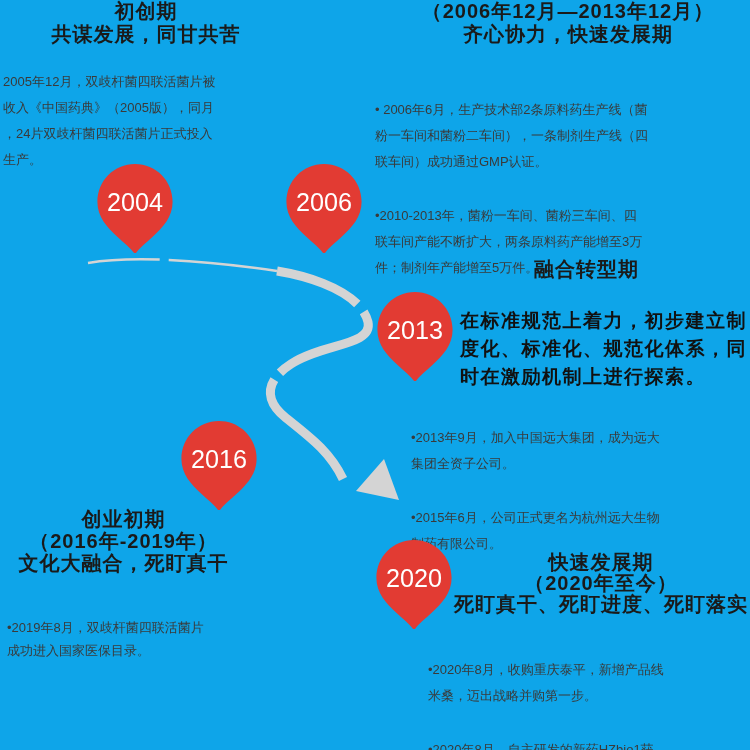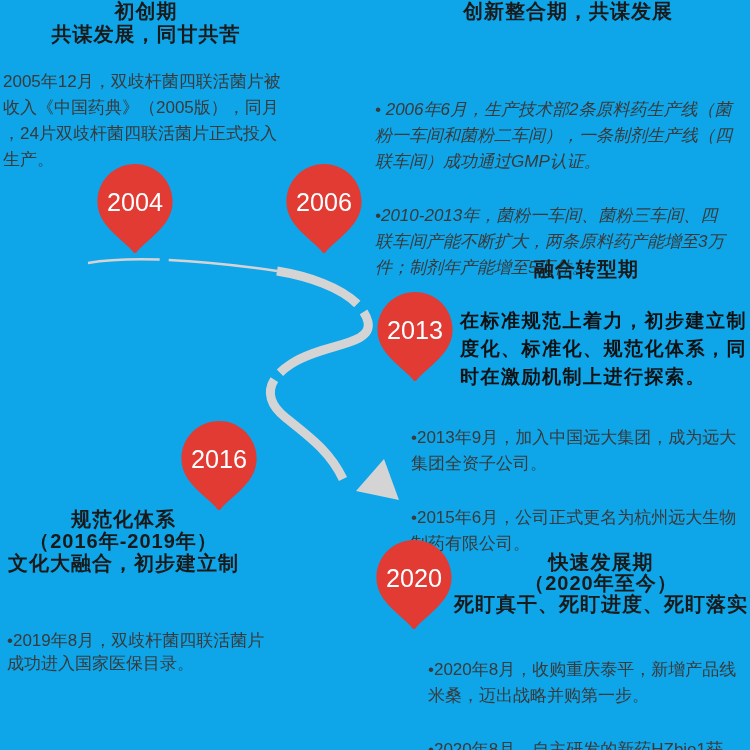--- a/index.html
+++ b/index.html
@@ -7,21 +7,21 @@
   .canvas { position:relative; width:750px; height:750px; background:#0ea5e9; overflow:hidden; }
   .abs { position:absolute; }
 
   .title { font-weight:bold; color:#1a1a1a; font-size:20px; line-height:23px;
            text-align:center; letter-spacing:1px; }
   .title span { display:block; }
   .t-2013 { line-height:26px; }
   .t-2016 { line-height:22px; }
   .t-2020 { line-height:21px; }
 
-  .body-text { color:#3a3a3a; font-size:17px; line-height:26px; white-space:pre-line; }
+  .body-text { color:#3a3a3a; font-size:13px; line-height:26px; white-space:pre-line; }
   .tight { line-height:23px; }
   .bullet { white-space:pre-line; }
   .bullet + .bullet { margin-top:2px; }
   .gap9  + .bullet { margin-top:9px; }
 
   .emphasis { font-weight:bold; color:#111; font-size:19px; line-height:28px;
               letter-spacing:1.5px; white-space:pre-line; }
 
   .pin { display:block; }
   .pin text { font-family:"Liberation Sans", sans-serif; font-weight:400; }
@@ -36,23 +36,24 @@
   <div class="abs title" style="left:0; top:1; width:292px;">
     <span>初创期</span>
     <span>共谋发展，同甘共苦</span>
   </div>
   <div class="abs body-text" style="left:3px; top:69px; width:330px;">2005年12月，双歧杆菌四联活菌片被
 收入《中国药典》（2005版），同月
 ，24片双歧杆菌四联活菌片正式投入
 生产。</div>
 
   <div class="abs title" style="left:390px; top:1; width:356px;">
-    <span>创新整合期，共谋发展</span>
+    <span>（2006年12月—2013年12月）</span>
+    <span>齐心协力，快速发展期</span>
   </div>
-  <div class="abs body-text" style="left:375px; top:71px; width:374px;font-style:italic;">
+  <div class="abs body-text" style="left:375px; top:71px; width:374px;">
     <div class="bullet">• 2006年6月，生产技术部2条原料药生产线（菌
 粉一车间和菌粉二车间），一条制剂生产线（四
 联车间）成功通过GMP认证。</div>
     <div class="bullet">•2010-2013年，菌粉一车间、菌粉三车间、四
 联车间产能不断扩大，两条原料药产能增至3万
 件；制剂年产能增至5万件。</div>
   </div>
 
   <div class="abs title t-2013" style="left:460px; top:256px; width:253px;">
     <span>融合转型期</span>
@@ -61,26 +62,26 @@
 度化、标准化、规范化体系，同
 时在激励机制上进行探索。</div>
   <div class="abs body-text" style="left:411px; top:399px; width:345px;">
     <div class="bullet">•2013年9月，加入中国远大集团，成为远大
 集团全资子公司。</div>
     <div class="bullet">•2015年6月，公司正式更名为杭州远大生物
 制药有限公司。</div>
   </div>
 
   <div class="abs title t-2016" style="left:0; top:508px; width:247px;">
-    <span>规范化体系</span>
+    <span>创业初期</span>
     <span>（2016年-2019年）</span>
-    <span>文化大融合，初步建立制</span>
+    <span>文化大融合，死盯真干</span>
   </div>
   <div class="abs body-text tight" style="left:7px; top:584px; width:312px;">
-    <div class="bullet" style="margin-top:22px;">•2019年8月，双歧杆菌四联活菌片
+    <div class="bullet" style="margin-top:9px;">•2019年8月，双歧杆菌四联活菌片
 成功进入国家医保目录。</div>
   </div>
 
   <div class="abs title t-2020" style="left:450px; top:552px; width:302px;">
     <span>快速发展期</span>
     <span>（2020年至今）</span>
     <span>死盯真干、死盯进度、死盯落实</span>
   </div>
   <div class="abs body-text" style="left:428px; top:631px; width:325px;">
     <div class="bullet">•2020年8月，收购重庆泰平，新增产品线

